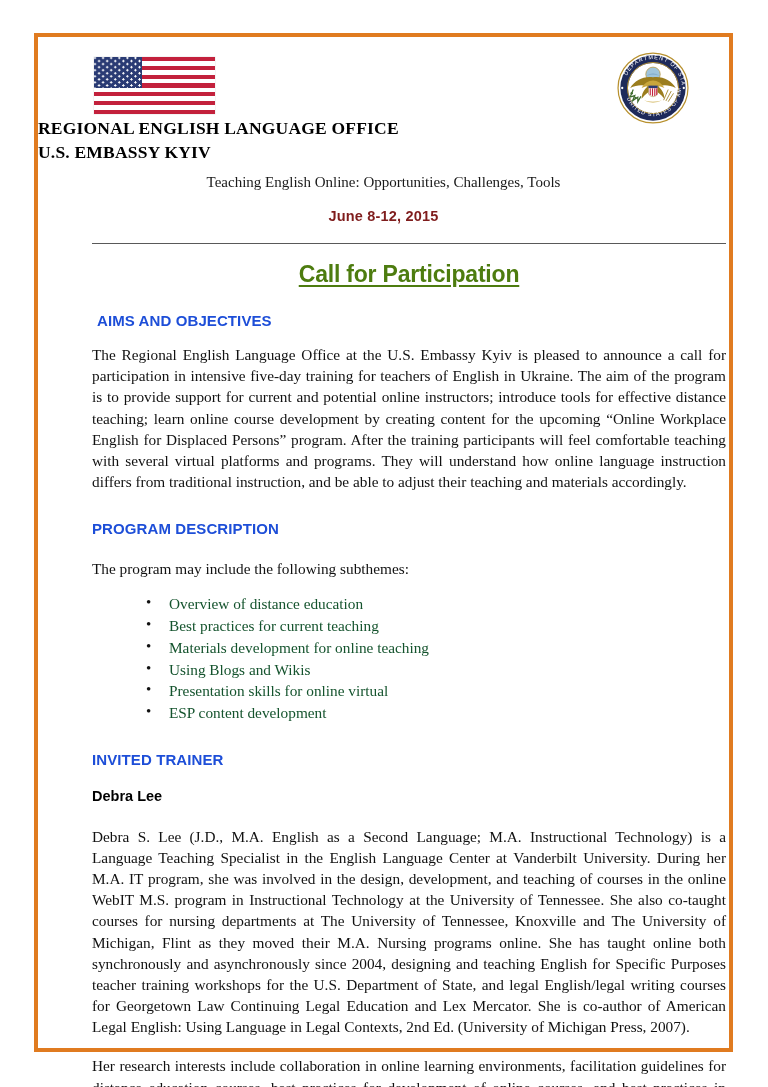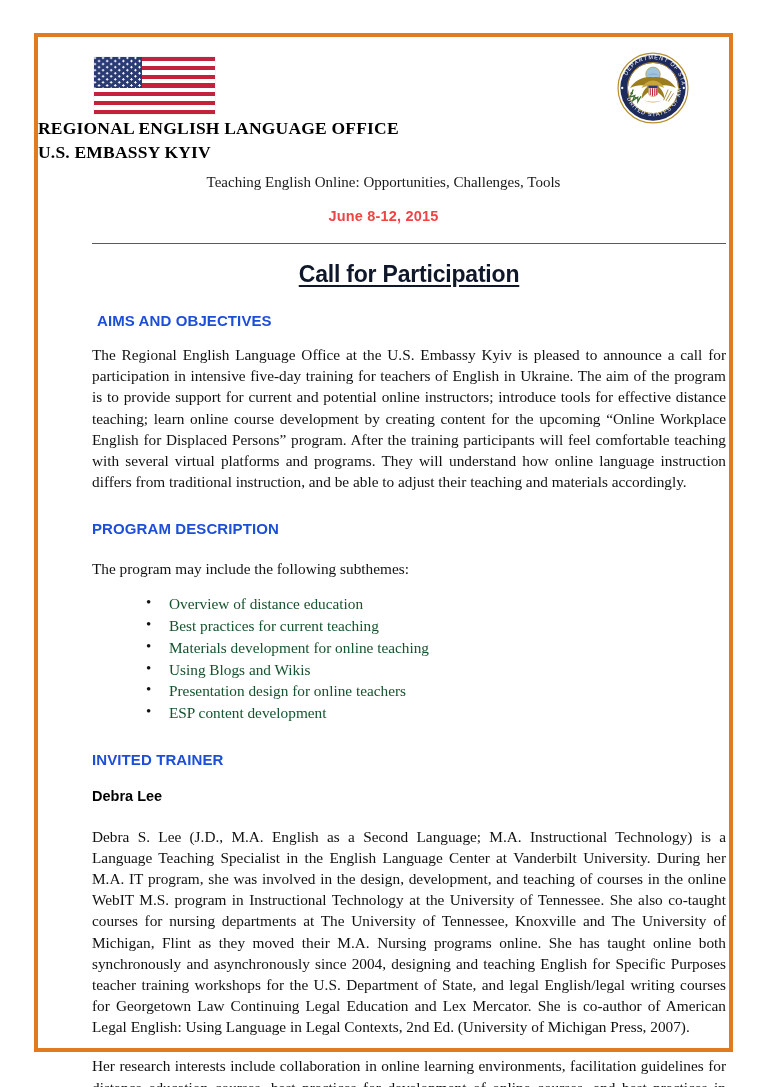--- a/index.html
+++ b/index.html
@@ -103,21 +103,21 @@
   }
 
   #event-date {
     position: absolute;
     left: 0; right: 0;
     top: 171px;
     text-align: center;
     font-family: "Liberation Sans", sans-serif;
     font-weight: bold;
     font-size: 14.5px;
-    color: #ef4444;
+    color: #7f1d1d;
     letter-spacing: 0.2px;
   }
 
   
   #header-rule {
     position: absolute;
     left: 54px;
     top: 206px;
     width: 634px;
     height: 0;
@@ -130,21 +130,21 @@
     left: 54px;
     top: 216px;
     width: 634px;
   }
 
   #doc-main-title {
     text-align: center;
     font-family: "Liberation Sans", sans-serif;
     font-weight: bold;
     font-size: 23px;
-    color: #0f172a;
+    color: #4d7c0f;
     text-decoration: underline;
     text-underline-offset: 3px;
     margin: 8px 0 0 0;
     letter-spacing: -0.2px;
   }
 
   .section-head {
     font-family: "Liberation Sans", sans-serif;
     font-weight: bold;
     font-size: 15px;
@@ -276,21 +276,21 @@
       <p class="body-para" id="aims-para">The Regional English Language Office at the U.S. Embassy Kyiv is pleased to announce a call for participation in intensive five-day training for teachers of English in Ukraine. The aim of the program is to provide support for current and potential online instructors; introduce tools for effective distance teaching; learn online course development by creating content for the upcoming “Online Workplace English for Displaced Persons” program. After the training participants will feel comfortable teaching with several virtual platforms and programs.  They will understand how online language instruction differs from traditional instruction, and be able to adjust their teaching and materials accordingly.</p>
 
       <div class="section-head" id="program-head">PROGRAM DESCRIPTION</div>
       <p class="body-para" id="program-intro">The program may include the following subthemes:</p>
 
       <ul id="subtheme-list">
         <li>Overview of distance education</li>
         <li>Best practices for current teaching</li>
         <li>Materials development for online teaching</li>
         <li>Using Blogs and Wikis</li>
-        <li>Presentation design for online teachers</li>
+        <li>Presentation skills for online virtual</li>
         <li>ESP content development</li>
       </ul>
 
       <div class="section-head" id="trainer-head">INVITED TRAINER</div>
       <div class="sub-head">Debra Lee</div>
 
       <p class="body-para" id="bio-para-1">Debra S. Lee (J.D., M.A. English as a Second Language; M.A. Instructional Technology) is a Language Teaching Specialist in the English Language Center at Vanderbilt University.  During her M.A. IT program, she was involved in the design, development, and teaching of courses in the online WebIT M.S. program in Instructional Technology at the University of Tennessee. She also co-taught courses for nursing departments at The University of Tennessee, Knoxville and The University of Michigan, Flint as they moved their M.A. Nursing programs online. She has taught online both synchronously and asynchronously since 2004, designing and teaching English for Specific Purposes teacher training workshops for the U.S. Department of State, and legal English/legal writing courses for Georgetown Law Continuing Legal Education and Lex Mercator. She is co-author of American Legal English: Using Language in Legal Contexts, 2nd Ed. (University of Michigan Press, 2007).</p>
       <p class="body-para" id="bio-para-2">Her research interests include collaboration in online learning environments, facilitation guidelines for distance education courses, best practices for development of online courses, and best practices in modification of face-to-face courses for the online environment.</p>
 
     </div>

